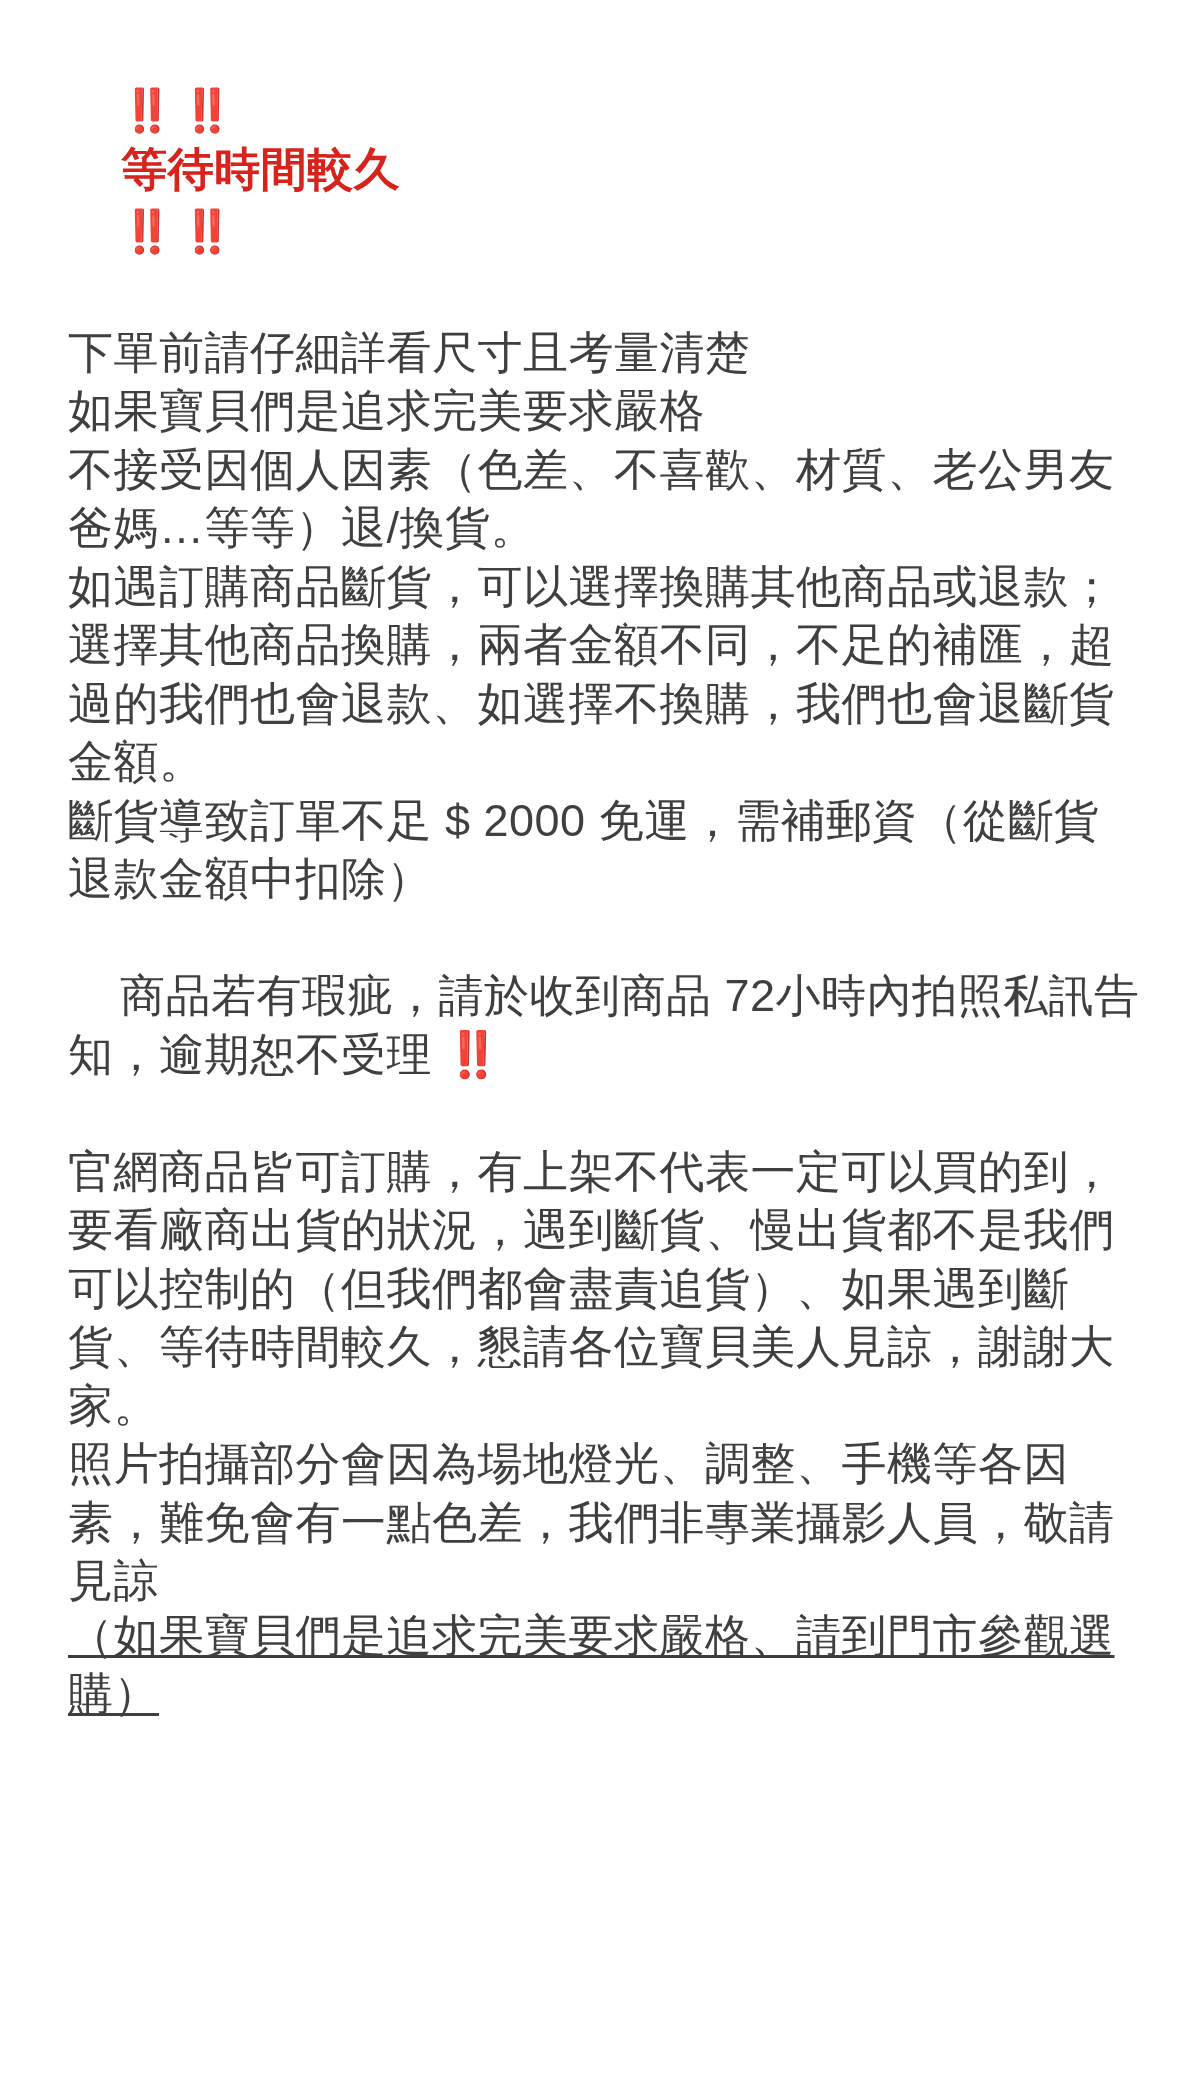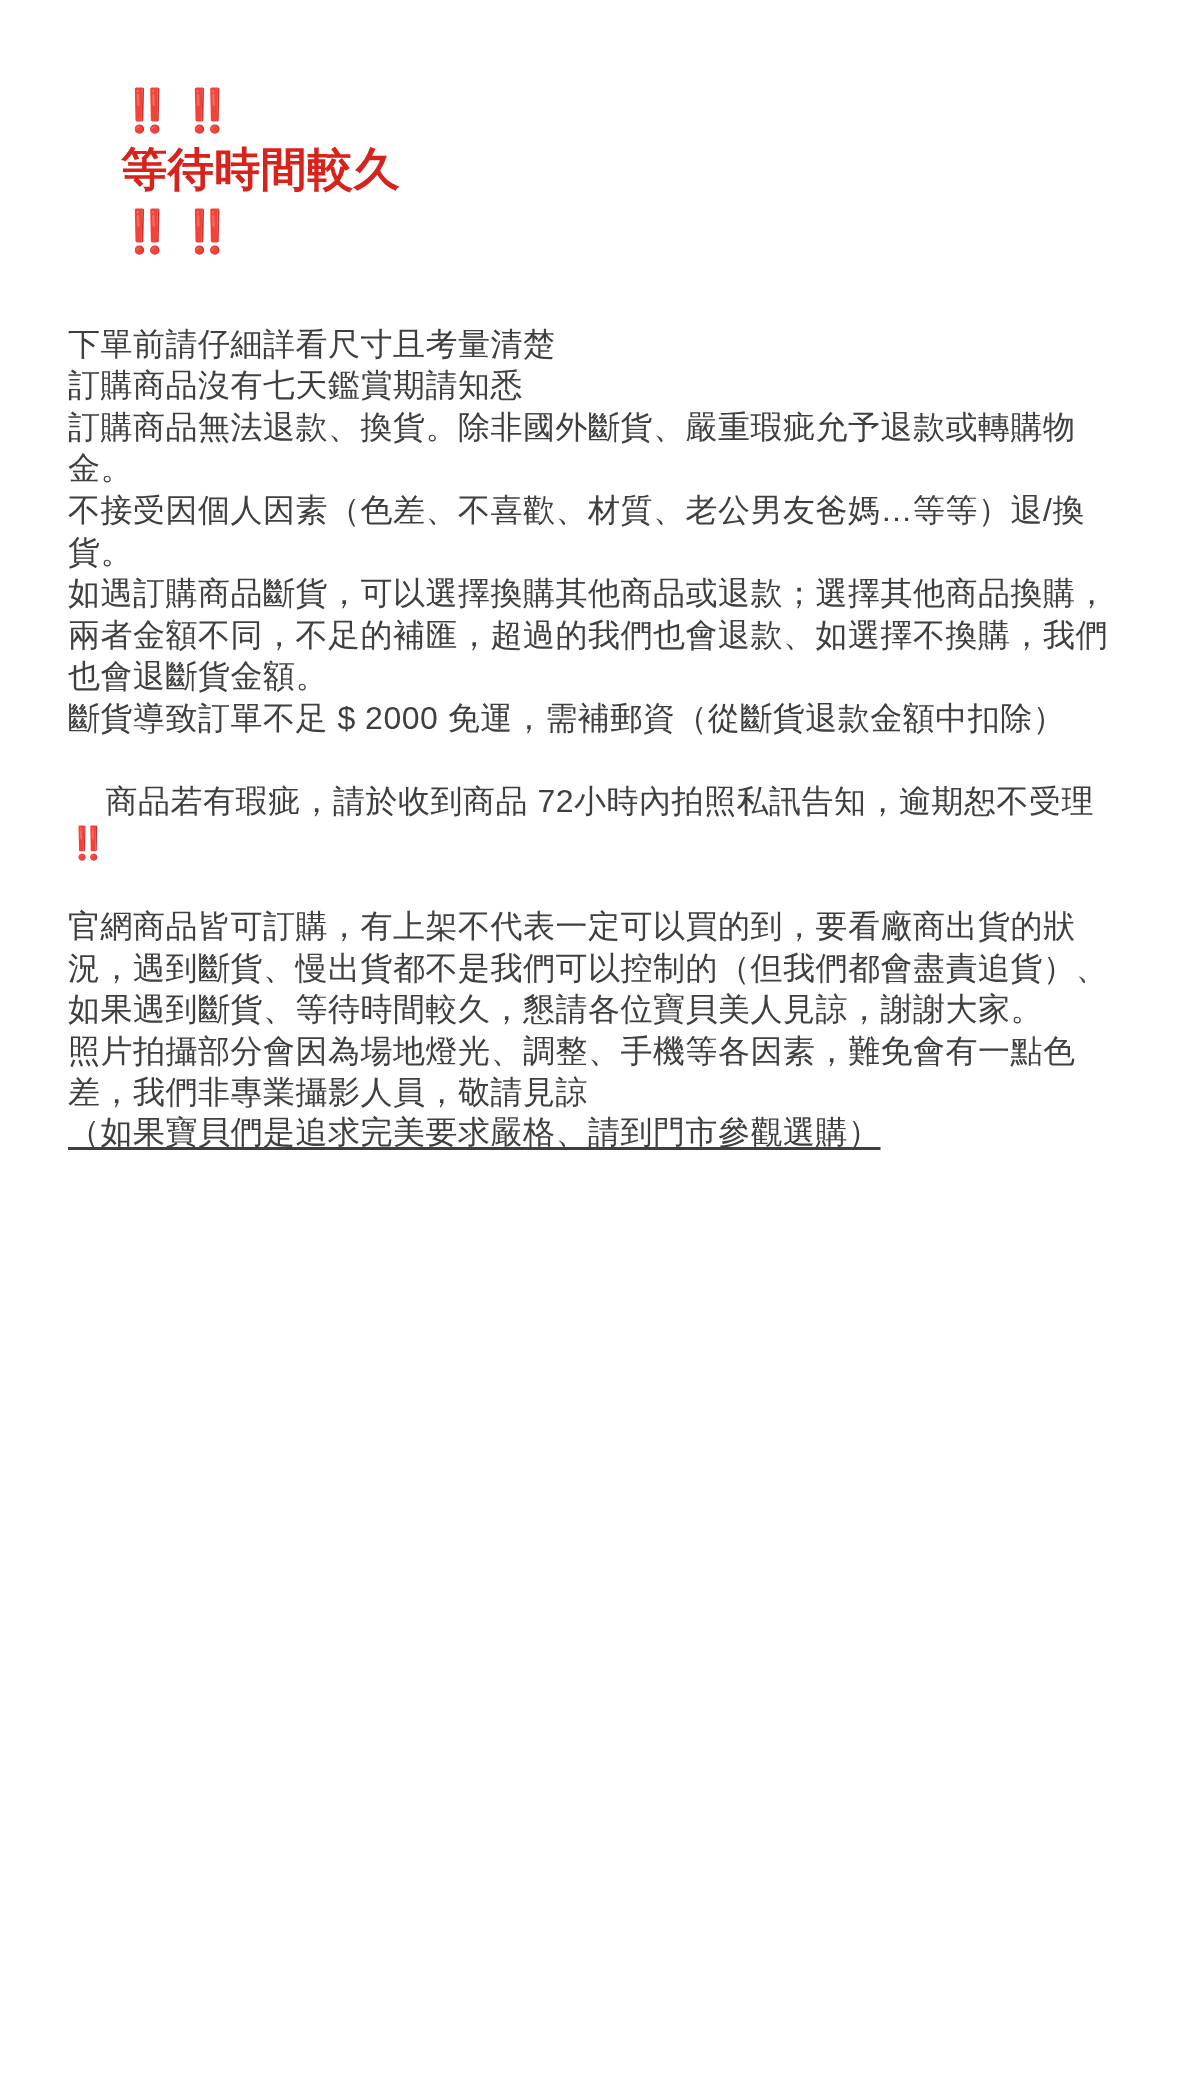--- a/index.html
+++ b/index.html
@@ -15,21 +15,21 @@
     color: #3b3b3b;
     -webkit-font-smoothing: antialiased;
   }
   .page {
     box-sizing: border-box;
     width: 1200px;
     min-height: 2084px;
     padding: 18px 60px 30px 68px;
   }
   .line {
-    font-size: 32px;
+    font-size: 45px;
     line-height: 1.30;
     letter-spacing: 0.5px;
     white-space: pre-wrap;
     word-break: break-word;
   }
   .heading {
     font-weight: bold;
     color: #d8221c;
     font-size: 46px;
     line-height: 1.32;
@@ -76,22 +76,21 @@
 
 <div class="page">
 
   <div class="line heading">
     <span class="bang">‼️ ‼️</span>
     <span>等待時間較久</span>
     <span class="bang">‼️ ‼️</span>
   </div>
 
   <p class="line body-line para">下單前請仔細詳看尺寸且考量清楚</p>
-  <p class="line body-line para">訂購商品沒有七天鑑賞期請知悉</p>
-  <p class="line body-line para">訂購商品無法退款、換貨。除非國外斷貨、嚴重瑕疵允予退款或轉購物金。</p>
+  <p class="line body-line para">如果寶貝們是追求完美要求嚴格</p>
   <p class="line body-line para">不接受因個人因素（色差、不喜歡、材質、老公男友爸媽…等等）退/換貨。</p>
   <p class="line body-line para">如遇訂購商品斷貨，可以選擇換購其他商品或退款；選擇其他商品換購，兩者金額不同，不足的補匯，超過的我們也會退款、如選擇不換購，我們也會退斷貨金額。</p>
   <p class="line body-line para">斷貨導致訂單不足 $ 2000 免運，需補郵資（從斷貨退款金額中扣除）</p>
 
   <p class="line body-line para">
     <span>商品若有瑕疵，請於收到商品 72小時內拍照私訊告知，逾期恕不受理 </span><span class="bang-inline">‼️</span>
   </p>
 
 
   <p class="line body-line para">官網商品皆可訂購，有上架不代表一定可以買的到，要看廠商出貨的狀況，遇到斷貨、慢出貨都不是我們可以控制的（但我們都會盡責追貨）、如果遇到斷貨、等待時間較久，懇請各位寶貝美人見諒，謝謝大家。</p>

